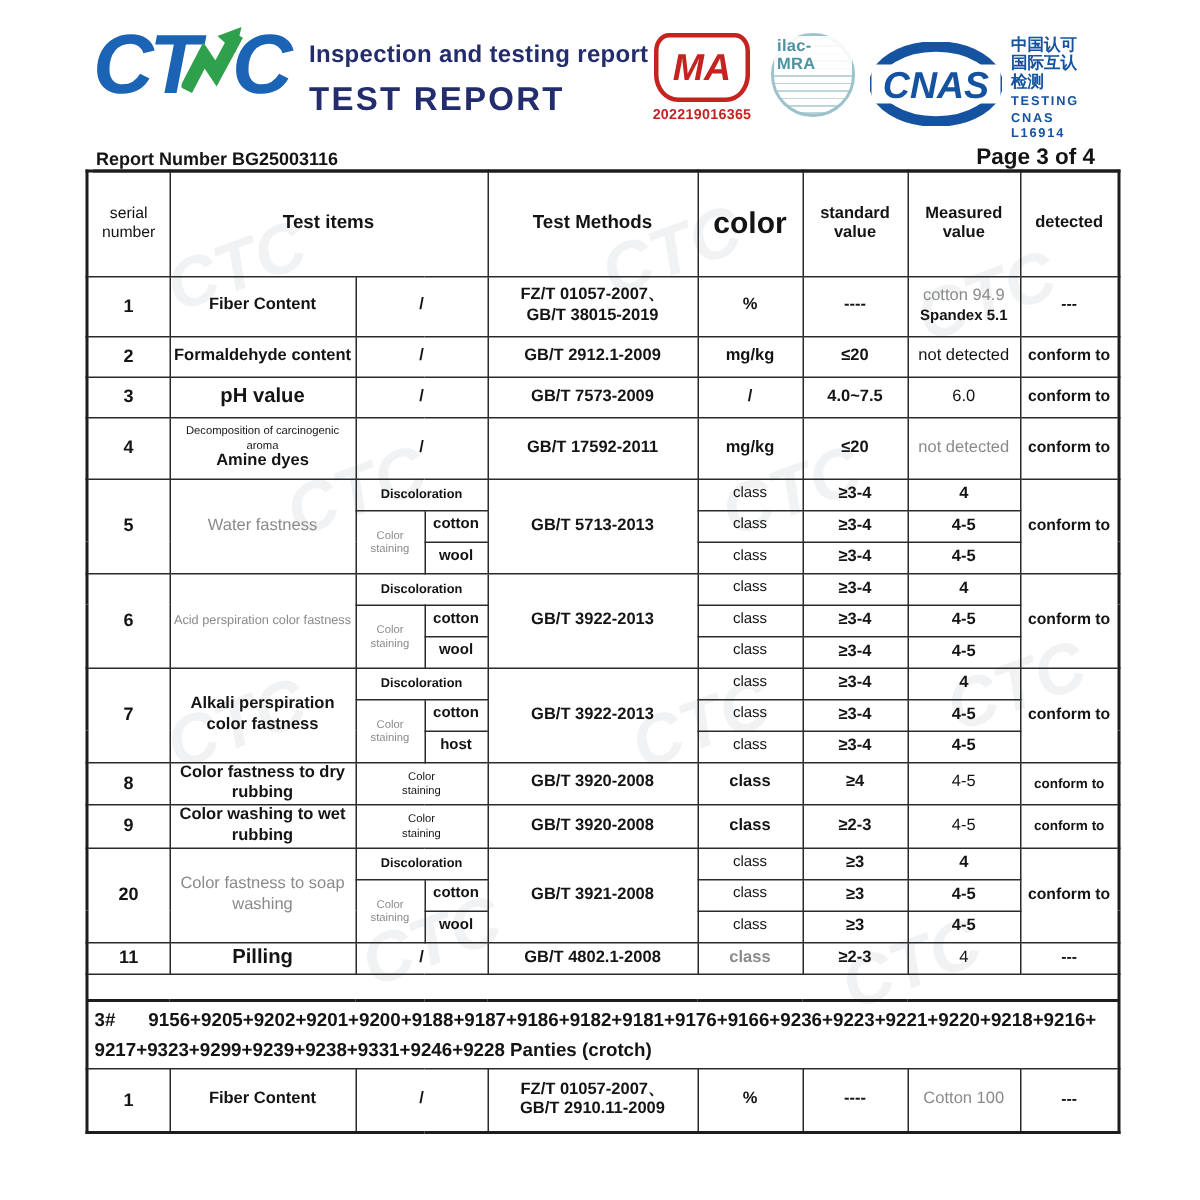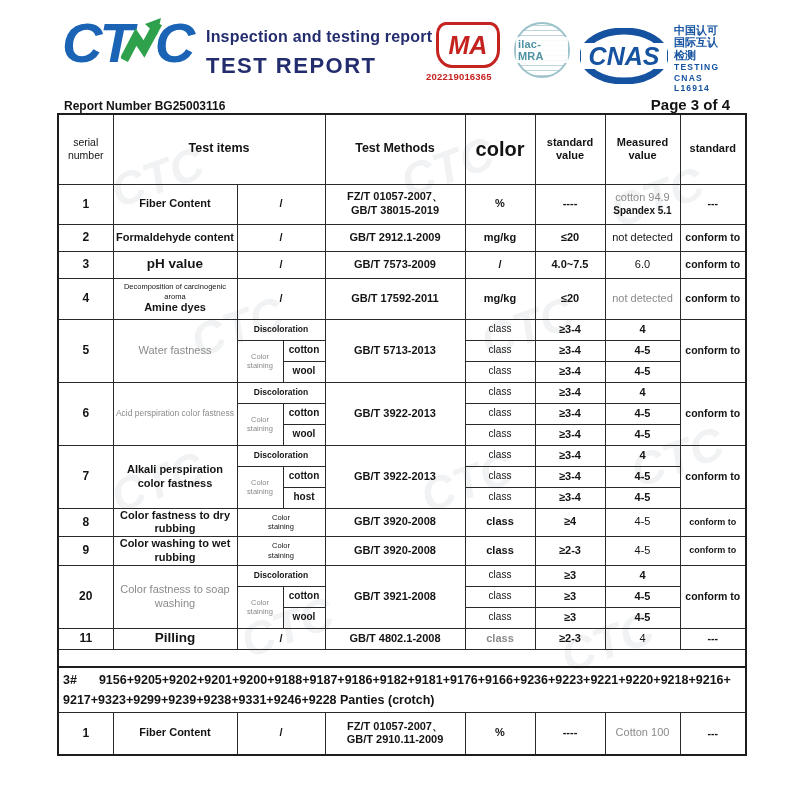--- a/index.html
+++ b/index.html
@@ -16,29 +16,29 @@
       font-size:46px;color:rgba(115,125,140,.10);transform:rotate(-20deg);pointer-events:none;white-space:nowrap}
 
   
   .hdr{position:absolute;top:12px;left:0;width:676px;height:86px}
   .ctc{position:absolute;left:62px;top:6px;display:flex;align-items:flex-end;
        font-style:italic;font-weight:900;font-size:56px;line-height:.9;color:var(--logo-blue);letter-spacing:-3px}
   .ctc .arrow{margin:0 -8px -2px -10px}
   .titles{position:absolute;left:206px;top:16px;color:var(--navy)}
   .titles .sub{font-size:16px;font-weight:700;letter-spacing:.2px}
   .titles .main{font-size:22px;font-weight:800;letter-spacing:1.5px;margin-top:7px}
-  .cma{position:absolute;left:426px;top:10px;width:84px;color:var(--cma-red)}
+  .cma{position:absolute;left:426px;top:10px;width:84px;text-align:center;color:var(--cma-red)}
   .cma .box{width:58px;height:40px;margin:0 auto;border:3px solid var(--cma-red);
             border-radius:10px 10px 16px 16px / 12px 12px 18px 18px;
             display:flex;align-items:center;justify-content:center;font-size:25px;font-weight:800;font-style:italic}
   .cma .num{font-size:9.5px;font-weight:700;margin-top:3px;letter-spacing:.2px}
   .ilac{position:absolute;left:514px;top:10px;width:56px;height:56px;border-radius:50%;
         border:2px solid #9cc3cb;box-sizing:border-box;
         background:repeating-linear-gradient(0deg,rgba(110,160,170,.45) 0 1px,transparent 1px 5px);
-        display:flex;align-items:center;justify-content:center}
+        display:flex;align-items:flex-start;justify-content:center}
   .ilac .lbl{background:rgba(255,255,255,.88);font-size:11px;font-weight:800;color:var(--ilac-teal);padding:1px 2px;letter-spacing:.2px}
   .cnas{position:absolute;left:580px;top:16px}
   .acc{position:absolute;left:674px;top:12px;color:var(--cnas-blue);font-size:11px;font-weight:700;line-height:1.12}
   .acc .en{font-size:8.5px;letter-spacing:1.2px;margin-top:2px;font-weight:700}
 
   
   .repline{position:absolute;left:62px;top:94px;width:684px;height:19px;border-bottom:2px solid #222}
   .repnum{position:absolute;left:2px;bottom:0;font-size:12px;font-weight:700}
   .pagenum{position:absolute;right:16px;bottom:0;font-size:15px;font-weight:800}
 
@@ -140,21 +140,21 @@
       <col style="width:66px">
     </colgroup>
     <tbody id="tb">
         <tr style="height: 70px;">
           <th class="hser">serial number</th>
           <th class="hbig" colspan="3">Test items</th>
           <th class="hbig">Test Methods</th>
           <th class="hunit">color</th>
           <th>standard value</th>
           <th>Measured value</th>
-          <th>standard</th>
+          <th>detected</th>
         </tr>
         <tr style="height: 40px;">
           <td class="ser">1</td>
           <td>
             <div class="b">Fiber Content</div>
           </td>
           <td colspan="2" class="b">/</td>
           <td class="b">
             <div>FZ/T 01057-2007、</div>
             <div>GB/T 38015-2019</div>

